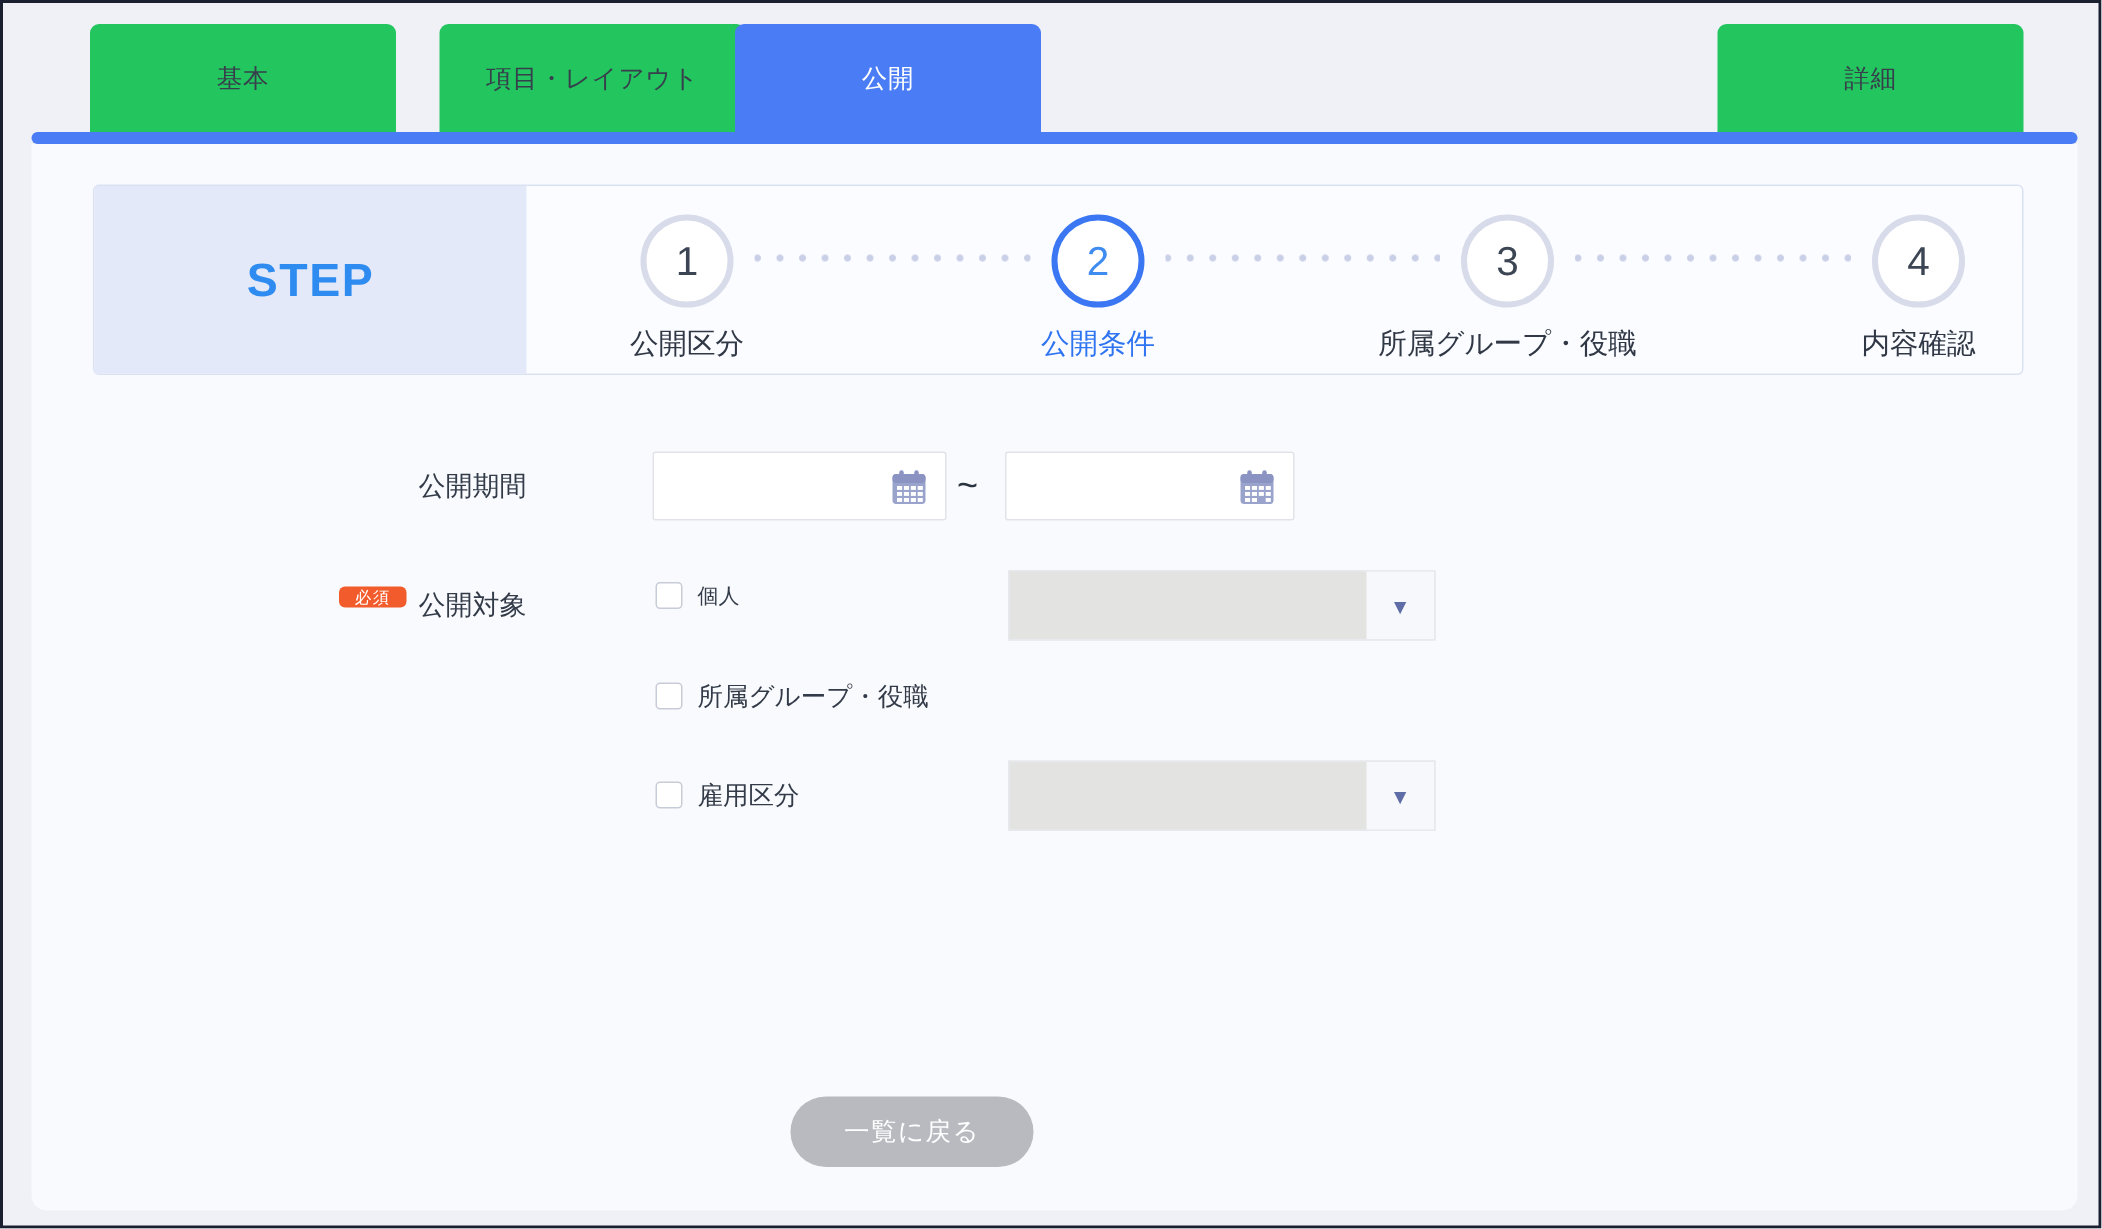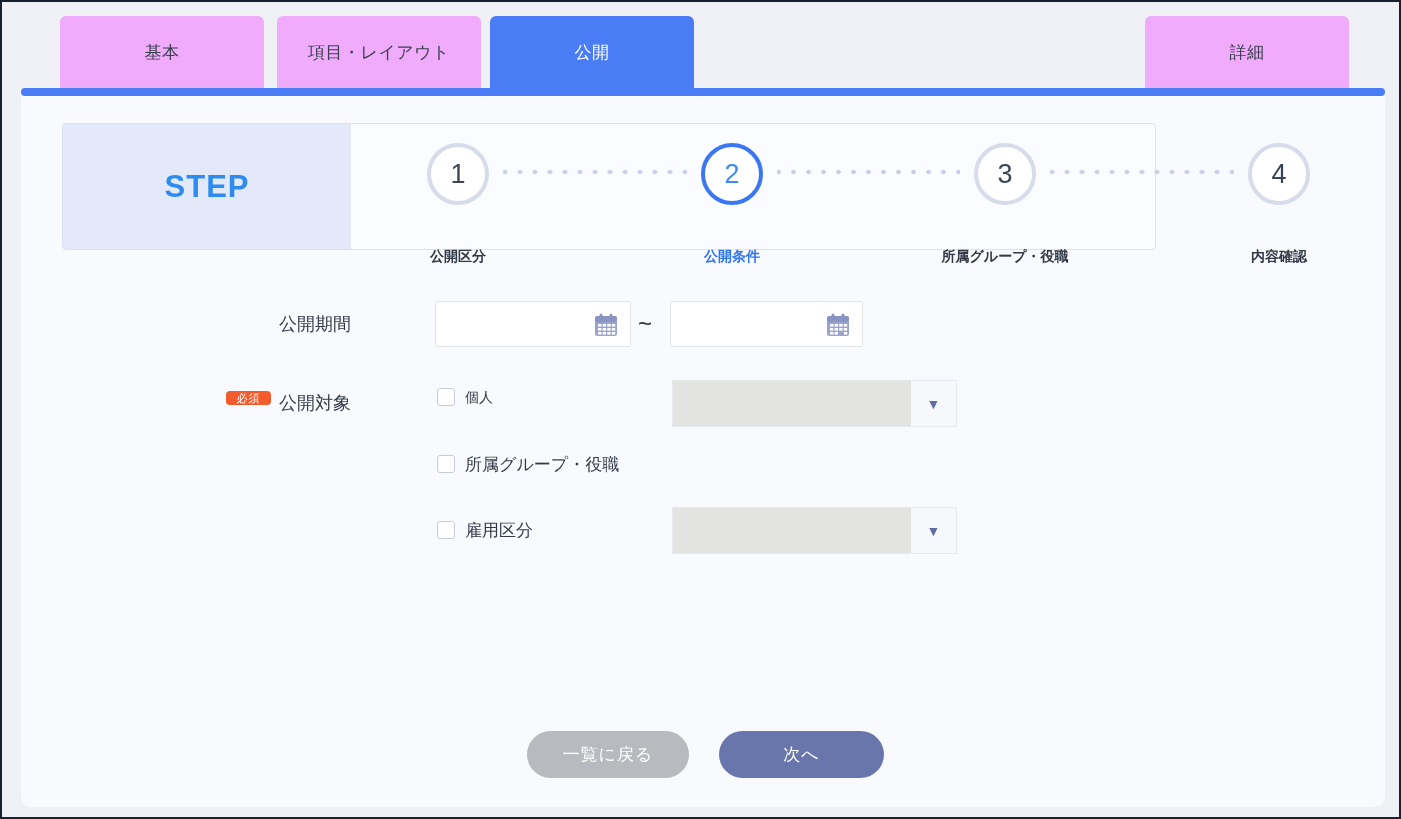--- a/index.html
+++ b/index.html
@@ -3,54 +3,54 @@
 <meta charset="utf-8">
 <style>
   html,body{margin:0;padding:0;background:#e8eaf1;font-family:"Liberation Sans",sans-serif;}
   .frame{
     position:relative;width:1401px;height:819px;box-sizing:border-box;
     border:2px solid #1a2030;background:#eff1f7;overflow:hidden;
   }
   
   .tab{
     position:absolute;top:14px;width:204px;height:73px;
-    background:#f0abfc;border-radius:6px 6px 0 0;
+    background:#22c55e;border-radius:6px 6px 0 0;
     display:flex;align-items:center;justify-content:center;
     font-size:17px;color:#383f4c;cursor:pointer;letter-spacing:.5px;
   }
   .tab.active{background:#4a7df5;color:#ffffff;}
   .tab-underline{
     position:absolute;left:19px;top:86px;width:1364px;height:8px;
     background:#4a7df5;border-radius:4px;z-index:2;
   }
   
   .card{
     position:absolute;left:19px;top:94px;width:1364px;height:711px;
     background:#f9fafd;border-radius:0 0 10px 10px;
   }
   
   .stepper{
-    position:absolute;left:41px;top:27px;width:1094px;height:127px;
+    position:absolute;left:41px;top:27px;width:1287px;height:127px;
     box-sizing:border-box;border:1px solid #d9e1f2;border-radius:4px;background:#fbfcff;padding-left:36px;
   }
   .step-title-box{
     position:absolute;left:0;top:0;width:288px;height:100%;
     background:#e3e9f8;display:flex;align-items:center;justify-content:center;
   }
   .step-title{font-size:31px;font-weight:bold;color:#2e8cf0;letter-spacing:1px;}
   .step-circle{
     position:absolute;top:19px;width:62px;height:62px;box-sizing:border-box;
     border:4px solid #d7dbea;border-radius:50%;background:#ffffff;
     display:flex;align-items:center;justify-content:center;
     font-size:27px;color:#3c4553;
   }
   .step-circle.active{border-color:#3b77f3;color:#3f8cf1;}
   .step-label{
     position:absolute;top:92px;transform:translateX(-50%);
-    font-size:14px;font-weight:bold;color:#303846;white-space:nowrap;margin-top:32px;
+    font-size:19px;font-weight:normal;color:#303846;white-space:nowrap;
   }
   .step-label.active{color:#2f74f0;}
   .step-dots{
     position:absolute;top:45px;height:6px;
     background-image:radial-gradient(circle,#c8cfe6 2px,rgba(0,0,0,0) 2.6px);
     background-size:15px 6px;background-repeat:repeat-x;background-position:center;
   }
   
   .form-label{
     position:absolute;font-size:18px;color:#333b49;white-space:nowrap;
@@ -89,21 +89,21 @@
   }
   .btn-back{left:525px;width:162px;background:#b8bac0;}
   .btn-next{left:717px;width:165px;background:#6976ac;}
 </style>
 </head>
 <body>
 
 <div class="frame">
 
   <div class="tab" style="left:58px">基本</div>
-  <div class="tab" style="left:275px">項目・レイアウト</div>
+  <div class="tab" style="left:291px">項目・レイアウト</div>
   <div class="tab active" style="left:488px">公開</div>
   <div class="tab" style="left:1143px">詳細</div>
   <div class="tab-underline"></div>
 
   <div class="card">
 
     <div class="stepper">
       <div class="step-title-box">
         <span class="step-title">STEP</span>
       </div>
@@ -183,16 +183,15 @@
     <span class="checkbox" style="left:416px;top:359px"></span>
     <div class="form-label" style="left:444px;top:351px;height:35px;line-height:35px;font-size:17px">所属グループ・役職</div>
 
     <span class="checkbox" style="left:416px;top:425px"></span>
     <div class="form-label" style="left:444px;top:417px;height:35px;line-height:35px;font-size:17px">雇用区分</div>
     <div class="dropdown" style="left:651px;top:411px">
       <span class="arrow-box">▼</span>
     </div>
 
     <button class="btn btn-back" style="left:506px;top:635px">一覧に戻る</button>
-    <button class="btn btn-next" style="left:698px;top:635px">次へ</button>
   </div>
 
 </div>
 
 </body></html>

